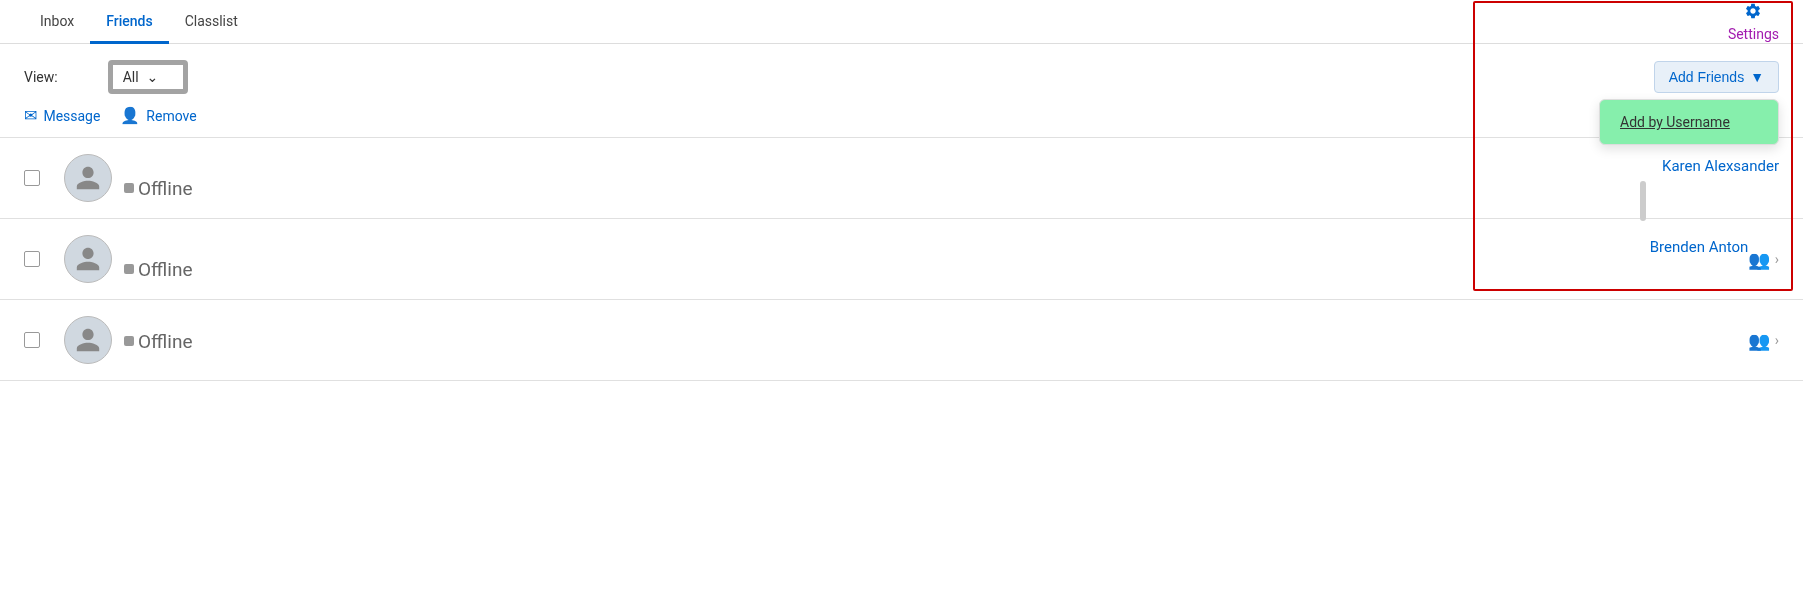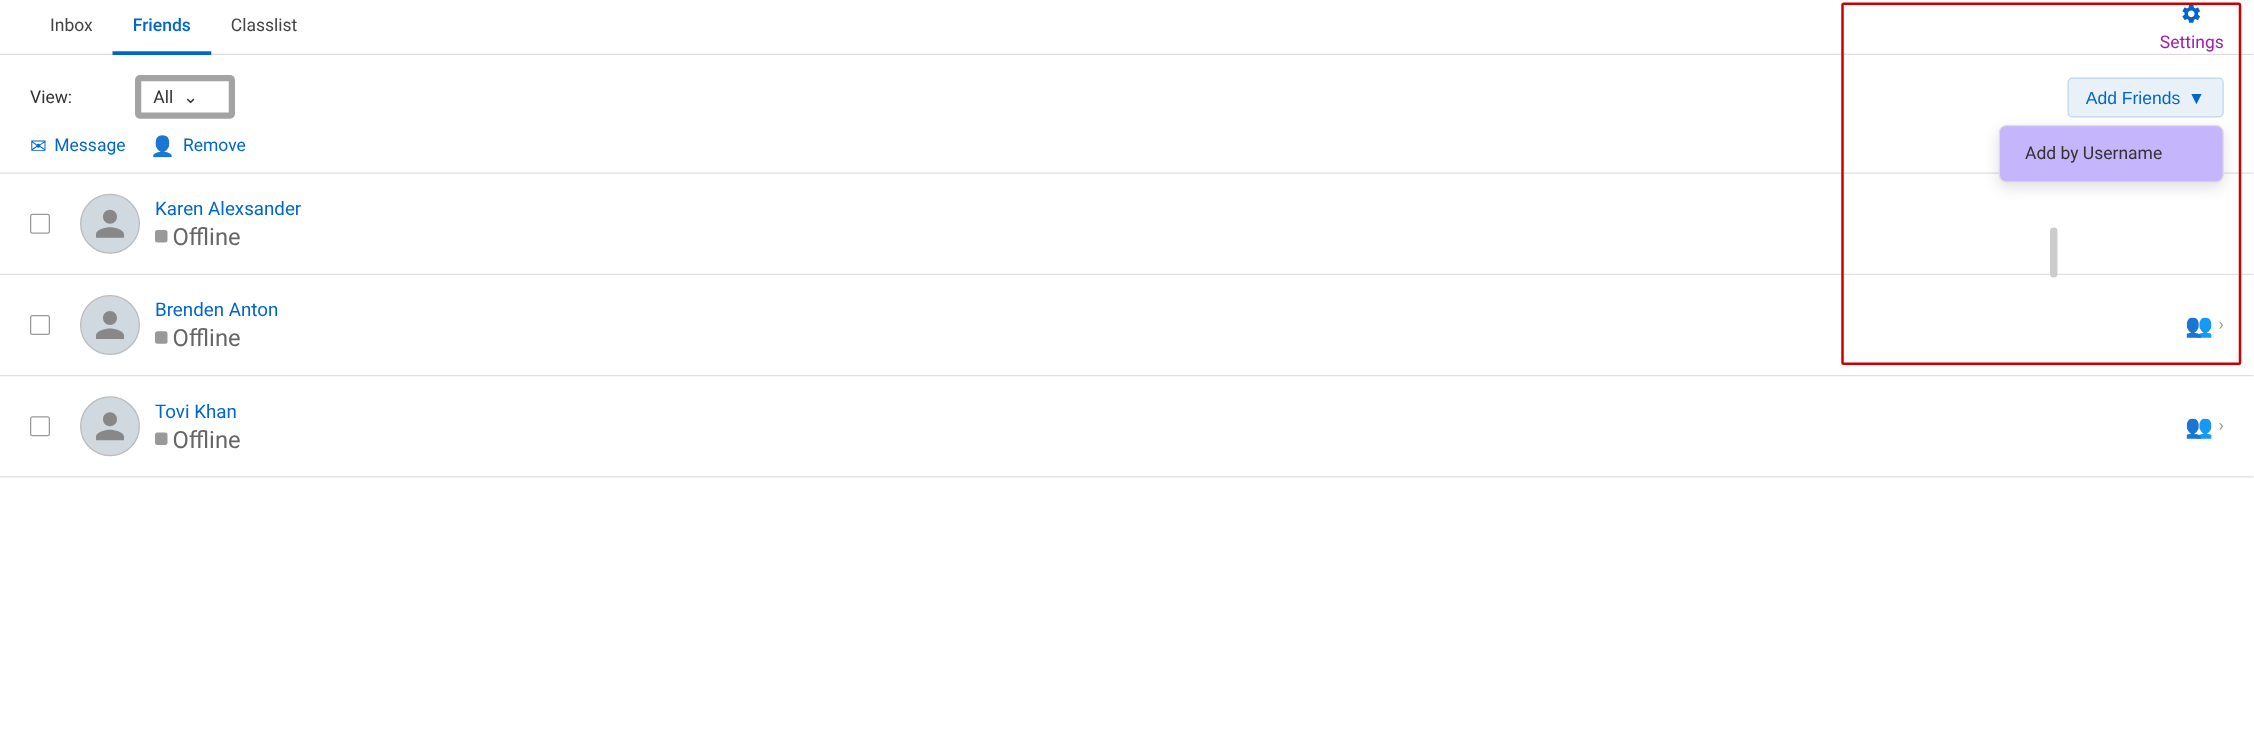--- a/index.html
+++ b/index.html
@@ -109,27 +109,28 @@
       align-items: flex-end;
       gap: 6px;
       position: relative;
     }
 
     
     .dropdown-menu {
       position: absolute;
       top: 38px;
       right: 0;
-      background: #c4b5fd;
+      background: #86efac;
       border: 1px solid #ddd;
       border-radius: 6px;
       box-shadow: 0 4px 12px rgba(0,0,0,0.12);
       min-width: 180px;
       z-index: 100;
       overflow: hidden;
+      text-decoration: underline;
     }
 
     .dropdown-item {
       padding: 14px 20px;
       cursor: pointer;
       font-size: 14px;
       color: #333;
       border-bottom: 1px solid #f0f0f0;
     }
 
@@ -180,20 +181,21 @@
     .friends-list {
       border-top: 1px solid #e0e0e0;
     }
 
     .friend-row {
       display: flex;
       align-items: center;
       padding: 16px 24px;
       border-bottom: 1px solid #e0e0e0;
       min-height: 76px;
+      text-align: right;
     }
 
     .friend-row:last-child {
       border-bottom: 1px solid #e0e0e0;
     }
 
     .checkbox-wrap {
       width: 24px;
       margin-right: 16px;
     }
@@ -381,21 +383,20 @@
     <div class="friend-row">
       <div class="checkbox-wrap">
         <span class="checkbox"></span>
       </div>
       <div class="avatar-circle">
         <svg class="avatar-svg" viewBox="0 0 24 24" xmlns="http://www.w3.org/2000/svg">
           <path d="M12 12c2.7 0 4.8-2.1 4.8-4.8S14.7 2.4 12 2.4 7.2 4.5 7.2 7.2 9.3 12 12 12zm0 2.4c-3.2 0-9.6 1.6-9.6 4.8v2.4h19.2v-2.4c0-3.2-6.4-4.8-9.6-4.8z"></path>
         </svg>
       </div>
       <div class="friend-info">
-        <div class="friend-name">Tovi Khan</div>
         <div class="friend-status">
           <span class="status-dot"></span>
           <span>Offline</span>
         </div>
       </div>
       <div class="friend-actions-right">
         <span class="friend-icon-btn">👥</span>
         <span class="chevron-right">›</span>
       </div>
     </div>

